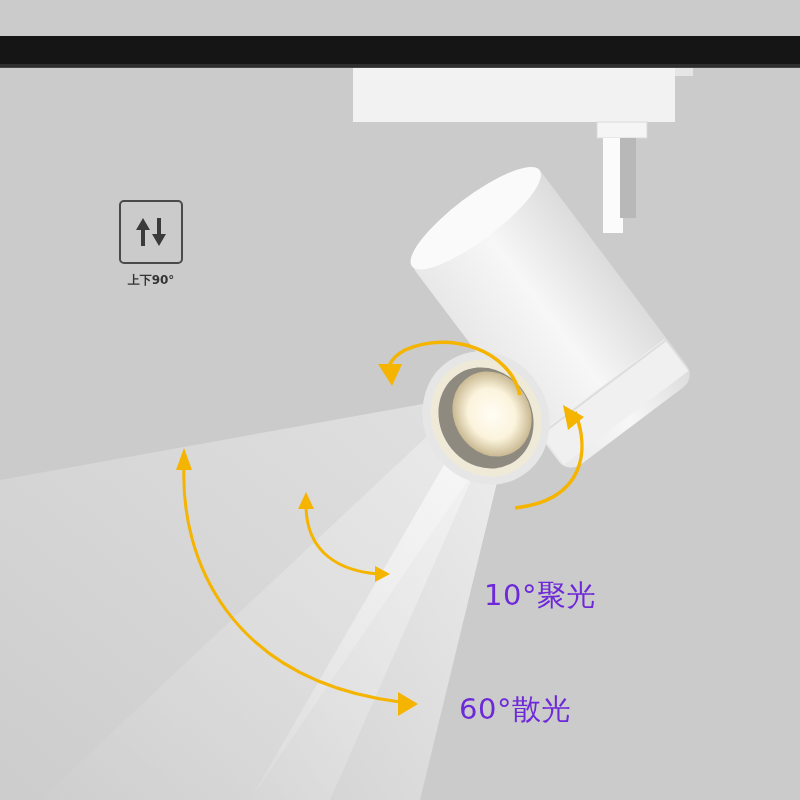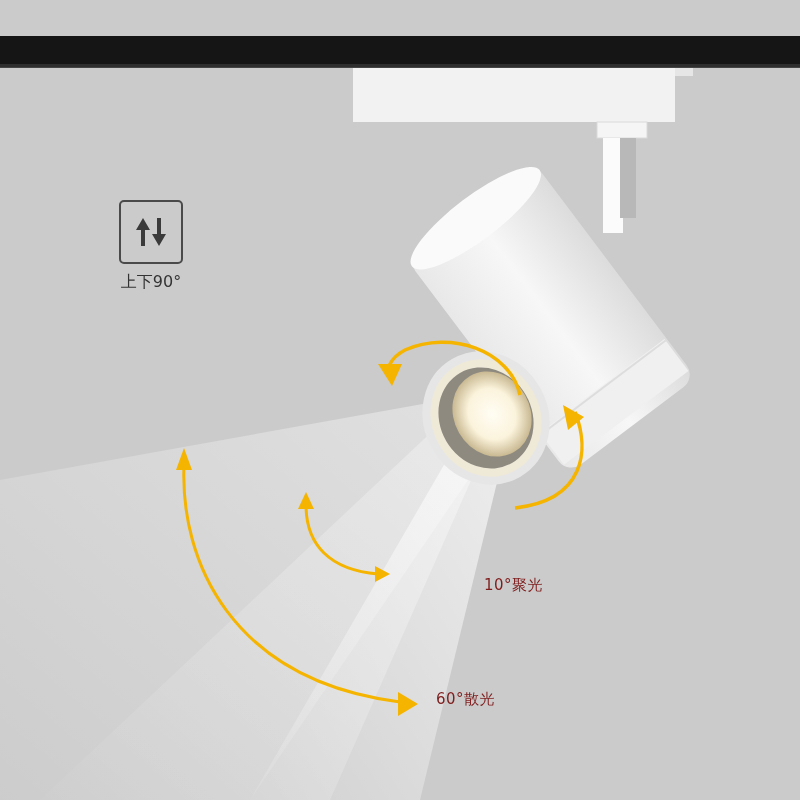--- a/index.html
+++ b/index.html
@@ -1,22 +1,22 @@
 <!DOCTYPE html>
 <html><head>
 <meta charset="utf-8">
 <style>
   html, body { margin: 0; padding: 0; }
   body { width: 800px; height: 800px; overflow: hidden; background: #cbcbcb; position: relative; font-family: "DejaVu Sans", sans-serif; }
   .scene { position: absolute; left: 0; top: 0; width: 800px; height: 800px; }
   .track { position: absolute; left: 0; top: 36px; width: 800px; height: 28px; background: #151515; border-bottom: 3px solid #2e2e2e; box-shadow: 0 1px 0 #444; }
   .feature { position: absolute; text-align: center; }
   .feature .box { width: 64px; height: 64px; border: 2px solid #4a4a4a; border-radius: 5px; box-sizing: border-box; margin: 0 auto; display: flex; align-items: center; justify-content: center; }
-  .feature .label { margin-top: 8px; font-size: 16px; font-weight: normal; color: #333; white-space: nowrap; }
-  .beam-label { position: absolute; font-size: 15px; color: #7f1d1d; font-weight: normal; white-space: nowrap; letter-spacing: 0.5px; }
+  .feature .label { margin-top: 8px; font-size: 12px; font-weight: bold; color: #333; white-space: nowrap; }
+  .beam-label { position: absolute; font-size: 29px; color: #6d28d9; font-weight: normal; white-space: nowrap; letter-spacing: 0.5px; }
   svg { display: block; }
 </style>
 </head>
 <body>
 
 <div class="scene">
 
   <svg width="800" height="800" viewBox="0 0 800 800" style="position:absolute;left:0;top:0;">
     <defs>
       <linearGradient id="beamWide" x1="1" y1="0" x2="0" y2="1">
@@ -85,14 +85,14 @@
       <svg width="40" height="40" viewBox="0 0 40 40">
         <polygon points="12,6 5,18 10,18 10,34 14,34 14,18 19,18" fill="#3a3a3a"></polygon>
         <polygon points="28,34 21,22 26,22 26,6 30,6 30,22 35,22" fill="#3a3a3a"></polygon>
       </svg>
     </div>
     <div class="label">上下90°</div>
   </div>
 
 
   <div class="beam-label" style="left:484px;top:576px;">10°聚光</div>
-  <div class="beam-label" style="left:436px;top:690px;">60°散光</div>
+  <div class="beam-label" style="left:459px;top:690px;">60°散光</div>
 </div>
 
 </body></html>

